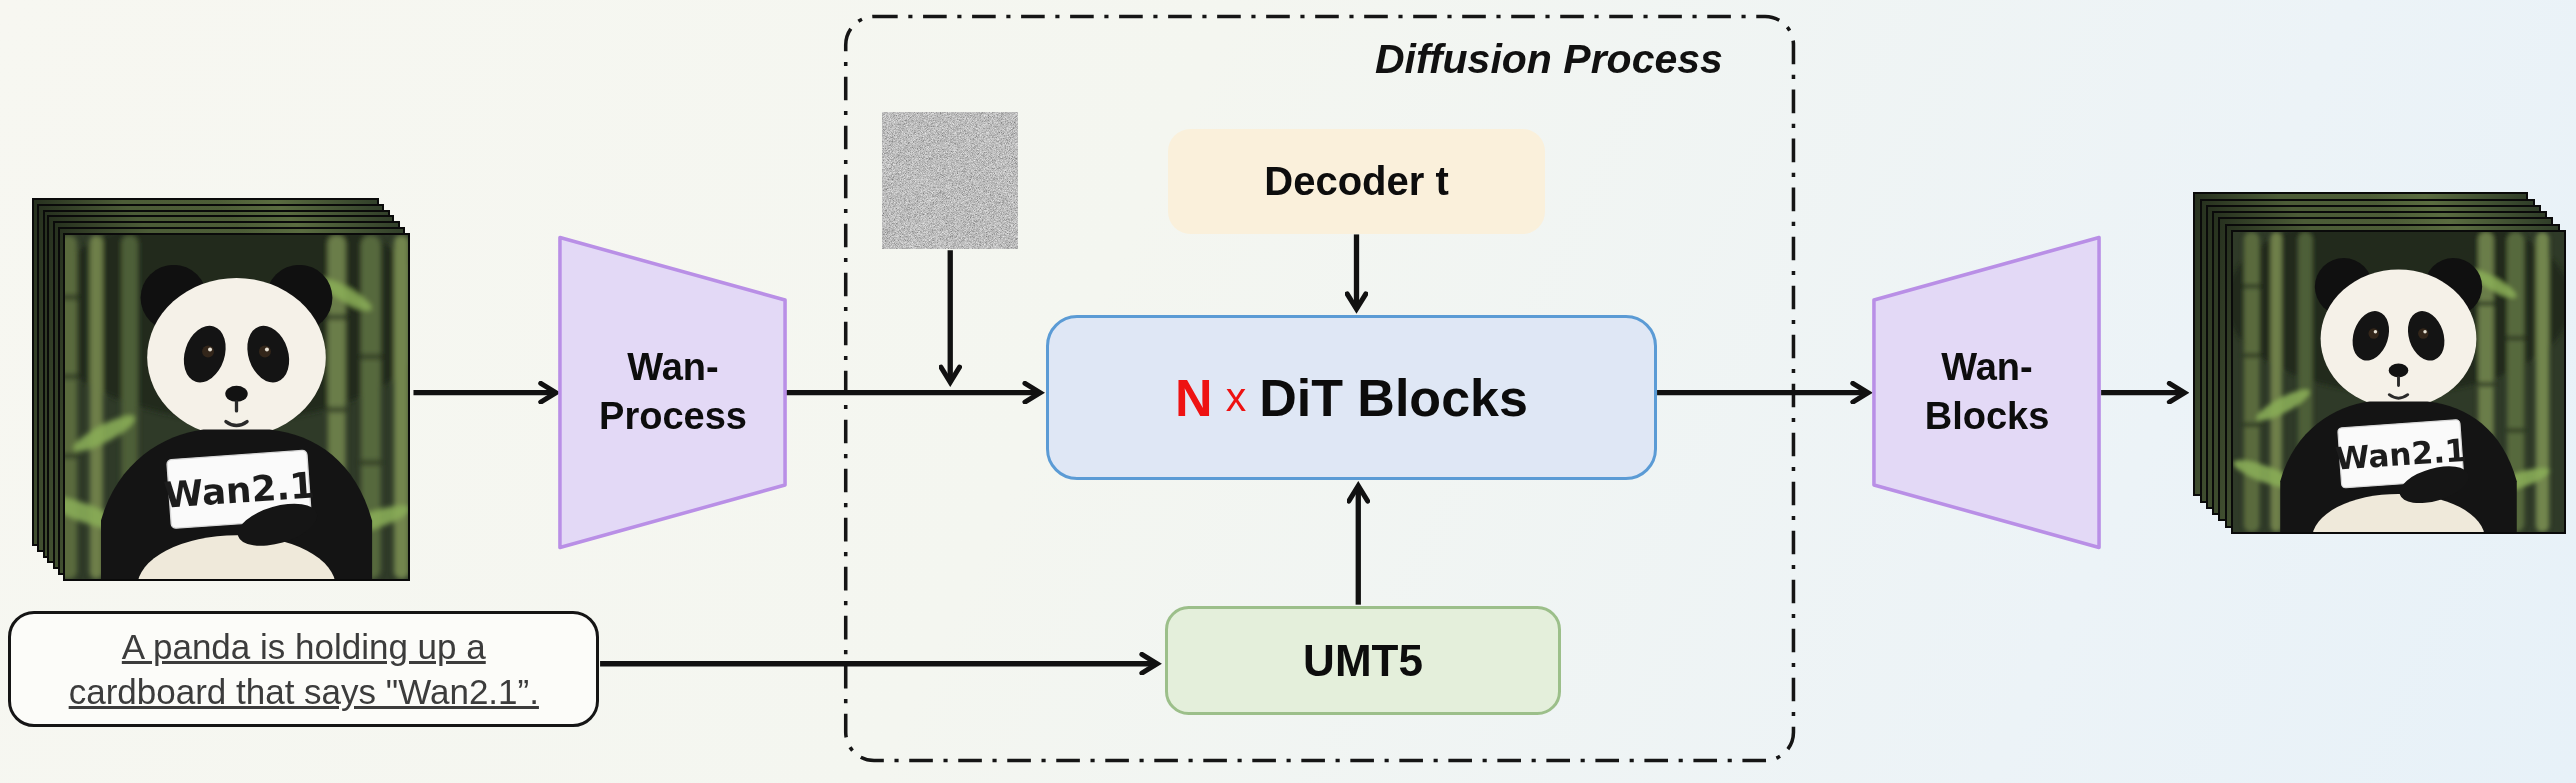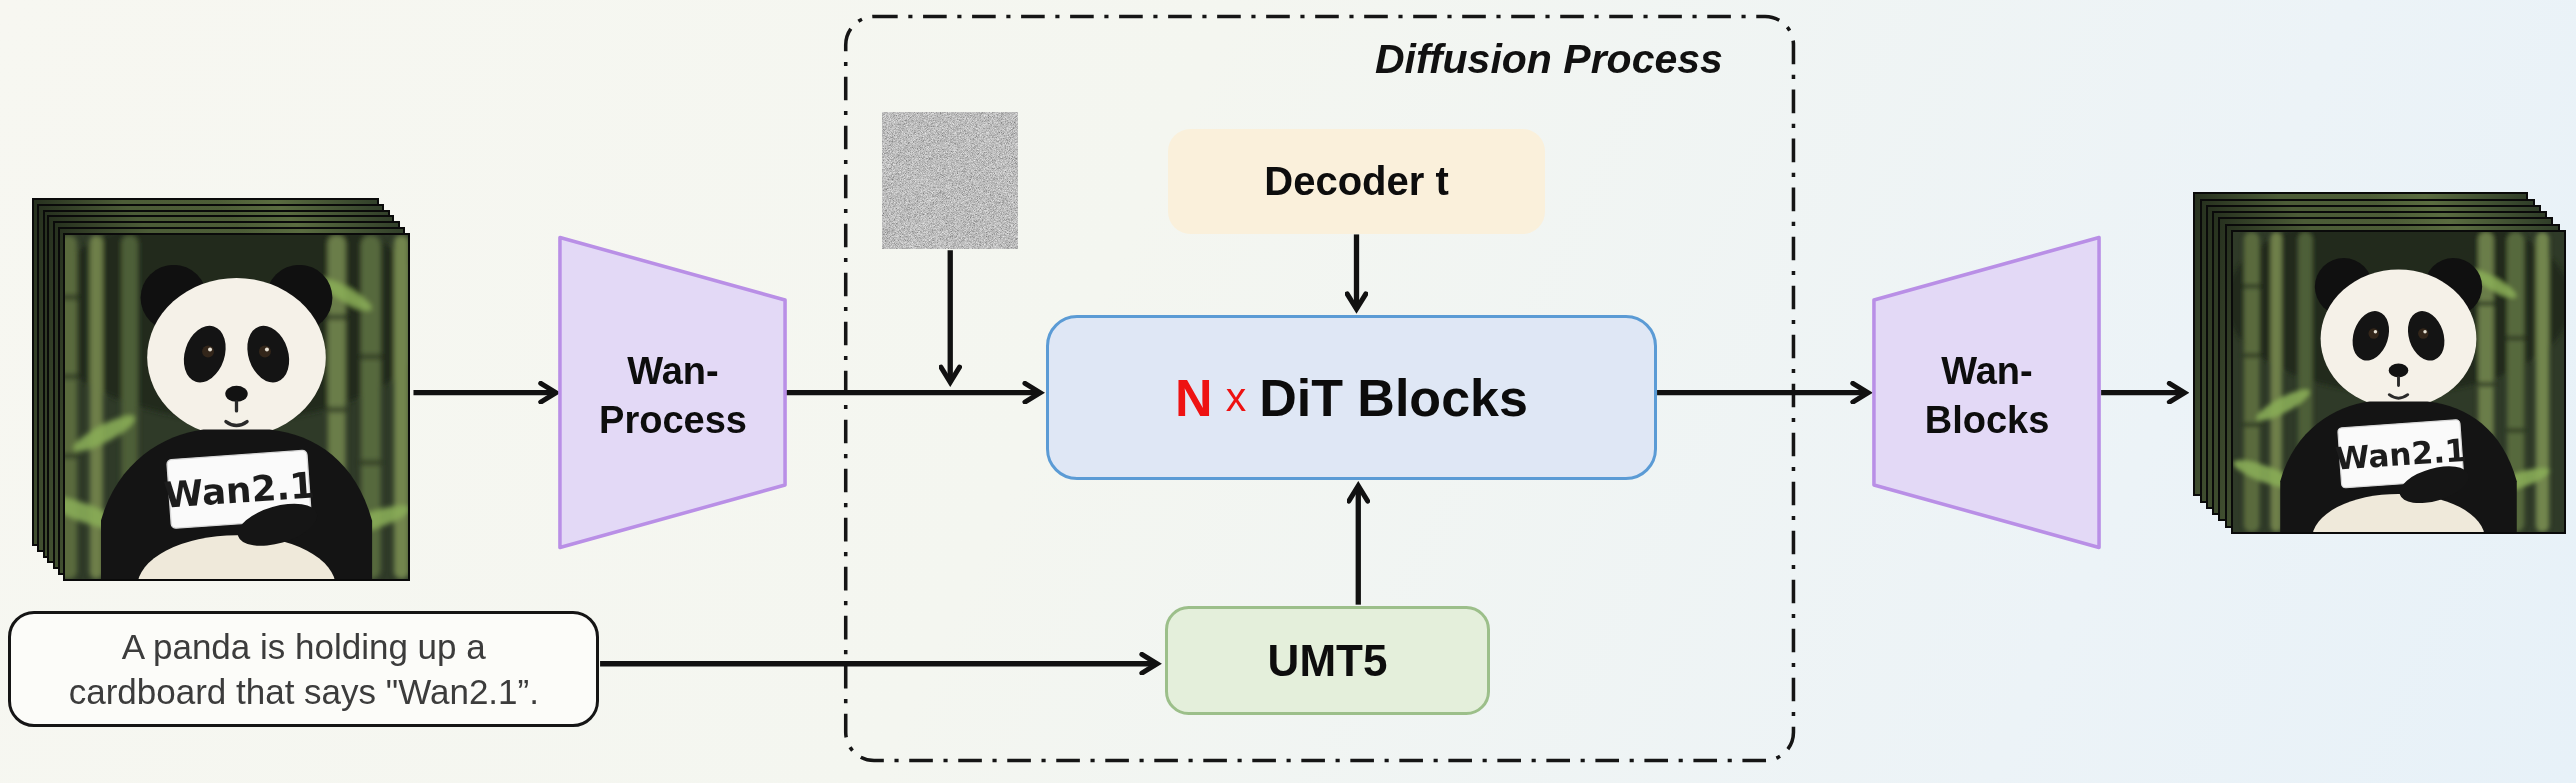--- a/index.html
+++ b/index.html
@@ -12,31 +12,31 @@
     color:#0d0d0d;
   }
   .abs{position:absolute;}
   
   .nodebox{display:flex;align-items:center;justify-content:center;box-sizing:border-box;}
   #timestep-box{left:1168px;top:129px;width:377px;height:105px;background:#faf0db;border-radius:22.4px;font-size:40px;font-weight:600;}
   #dit-box{left:1046px;top:315px;width:611px;height:165px;background:#dfe7f5;border:3px solid #5b9bd5;border-radius:31px;font-size:52px;}
   #dit-box .n{color:#ee1212;font-weight:800;}
   #dit-box .x{color:#ee1212;font-weight:500;font-size:41px;margin:0 13px;}
   #dit-box .rest{color:#0c0c0c;font-weight:600;}
-  #umt5-box{left:1165px;top:606px;width:325px;height:109px;background:#e4efdb;border:3px solid #9cbf8a;border-radius:23.6px;font-size:44px;font-weight:600;}
+  #umt5-box{left:1165px;top:606px;width:396px;height:109px;background:#e4efdb;border:3px solid #9cbf8a;border-radius:23.6px;font-size:44px;font-weight:600;}
   
   #diffusion-label{left:1375px;top:31px;width:413px;height:57px;line-height:57px;font-size:41px;font-style:italic;font-weight:600;color:#111;}
   #cross-attention-label{left:1381px;top:509px;width:413px;height:43px;line-height:43px;font-size:38px;font-weight:600;color:#0c0c0c;}
-  .trap-label{display:flex;flex-direction:column;align-items:center;justify-content:center;font-size:38px;font-weight:600;line-height:1.28;text-align:center;}
+  .trap-label{display:flex;flex-direction:column;align-items:center;font-size:38px;font-weight:600;line-height:1.28;text-align:center;}
   #encoder-label{left:561px;top:343px;width:224px;height:106px;}
   #decoder-label{left:1875px;top:343px;width:224px;height:106px;}
   
   #prompt-box{left:8.3px;top:611px;width:591px;height:116px;background:#fcfcf9;border:3.5px solid #151515;border-radius:26px;
     display:flex;flex-direction:column;align-items:center;justify-content:center;
-    font-size:35px;line-height:1.3;color:#3c3c3c;text-align:center;box-sizing:border-box;}
+    font-size:35px;line-height:1.3;color:#3c3c3c;text-align:center;box-sizing:border-box;text-decoration:underline;}
   
   .frame{position:absolute;box-sizing:border-box;border:2.4px solid #0a0a0a;
     background:linear-gradient(100deg,#27311f 0%,#4c5c37 22%,#66794646 45%,#5a6c40 60%,#32402a 85%,#1d2618 100%),linear-gradient(#45543366,#45543366);
     background-color:#41502f;}
   .frame.front{background:#2f3a28;}
   .frame svg{display:block;width:100%;height:100%;}
   #left-stack{left:32px;top:198px;width:379px;height:384px;}
   #right-stack{left:2193px;top:192px;width:374px;height:343px;}
   svg text{font-family:"DejaVu Sans","Liberation Sans",sans-serif;}
 </style>

